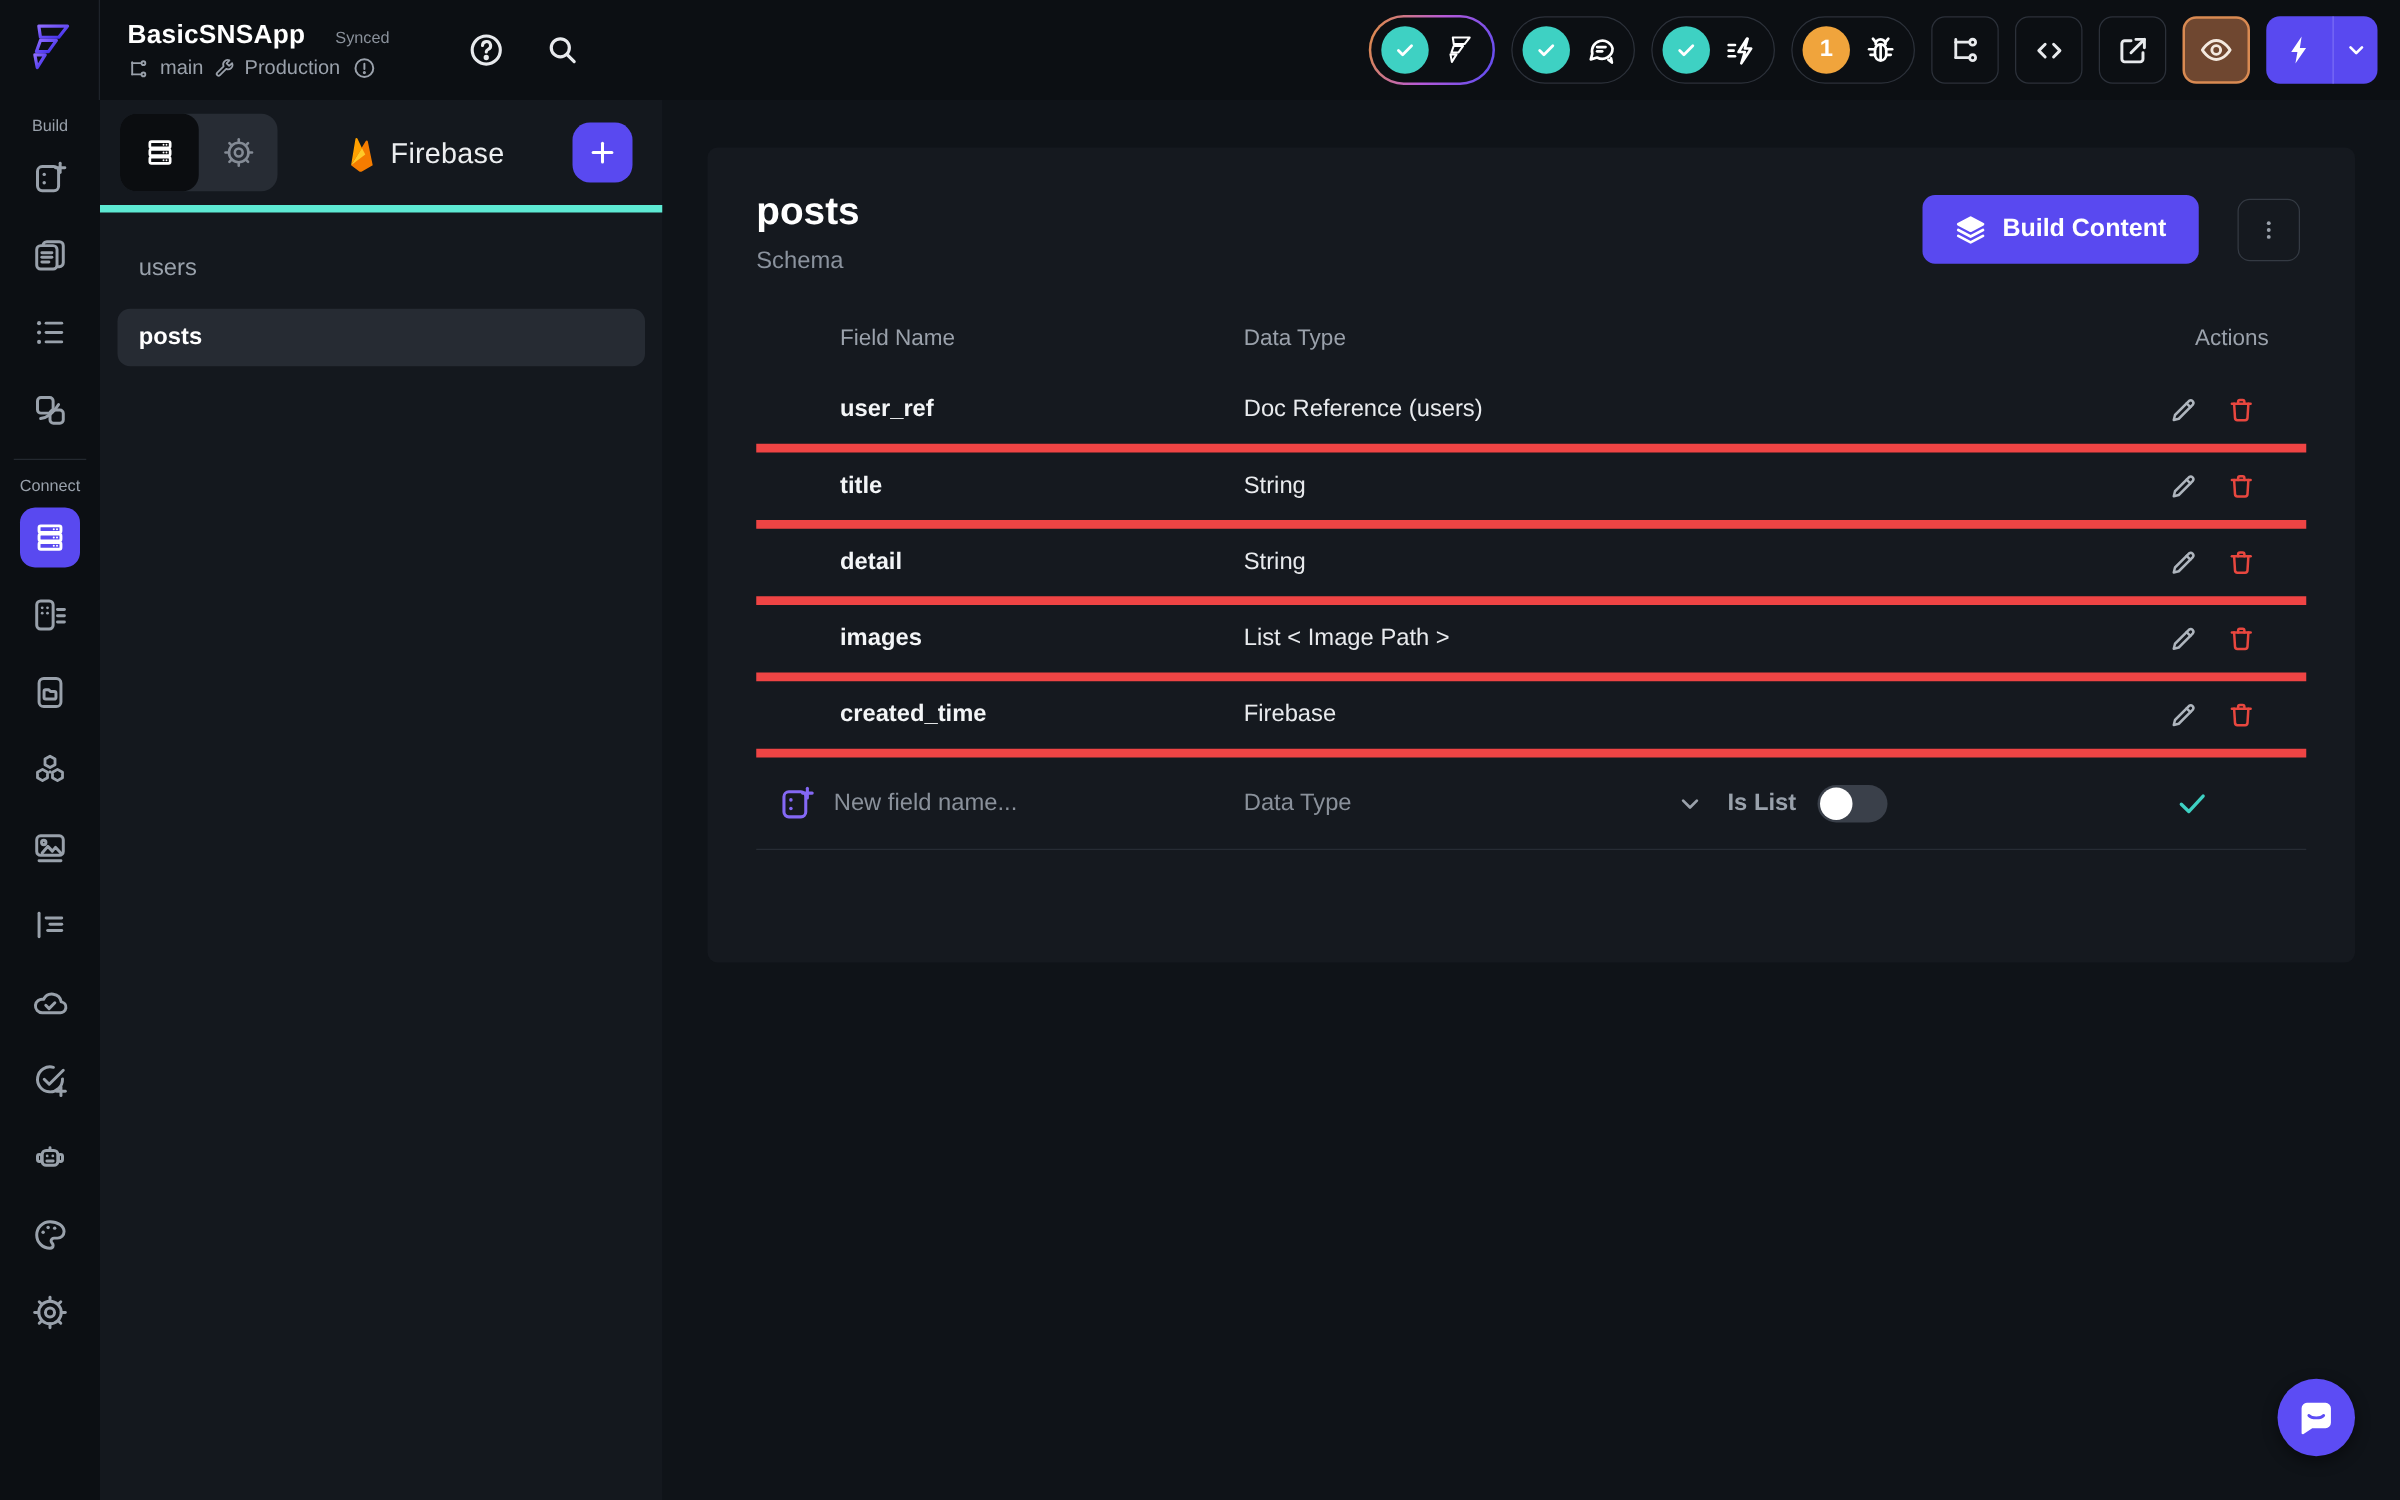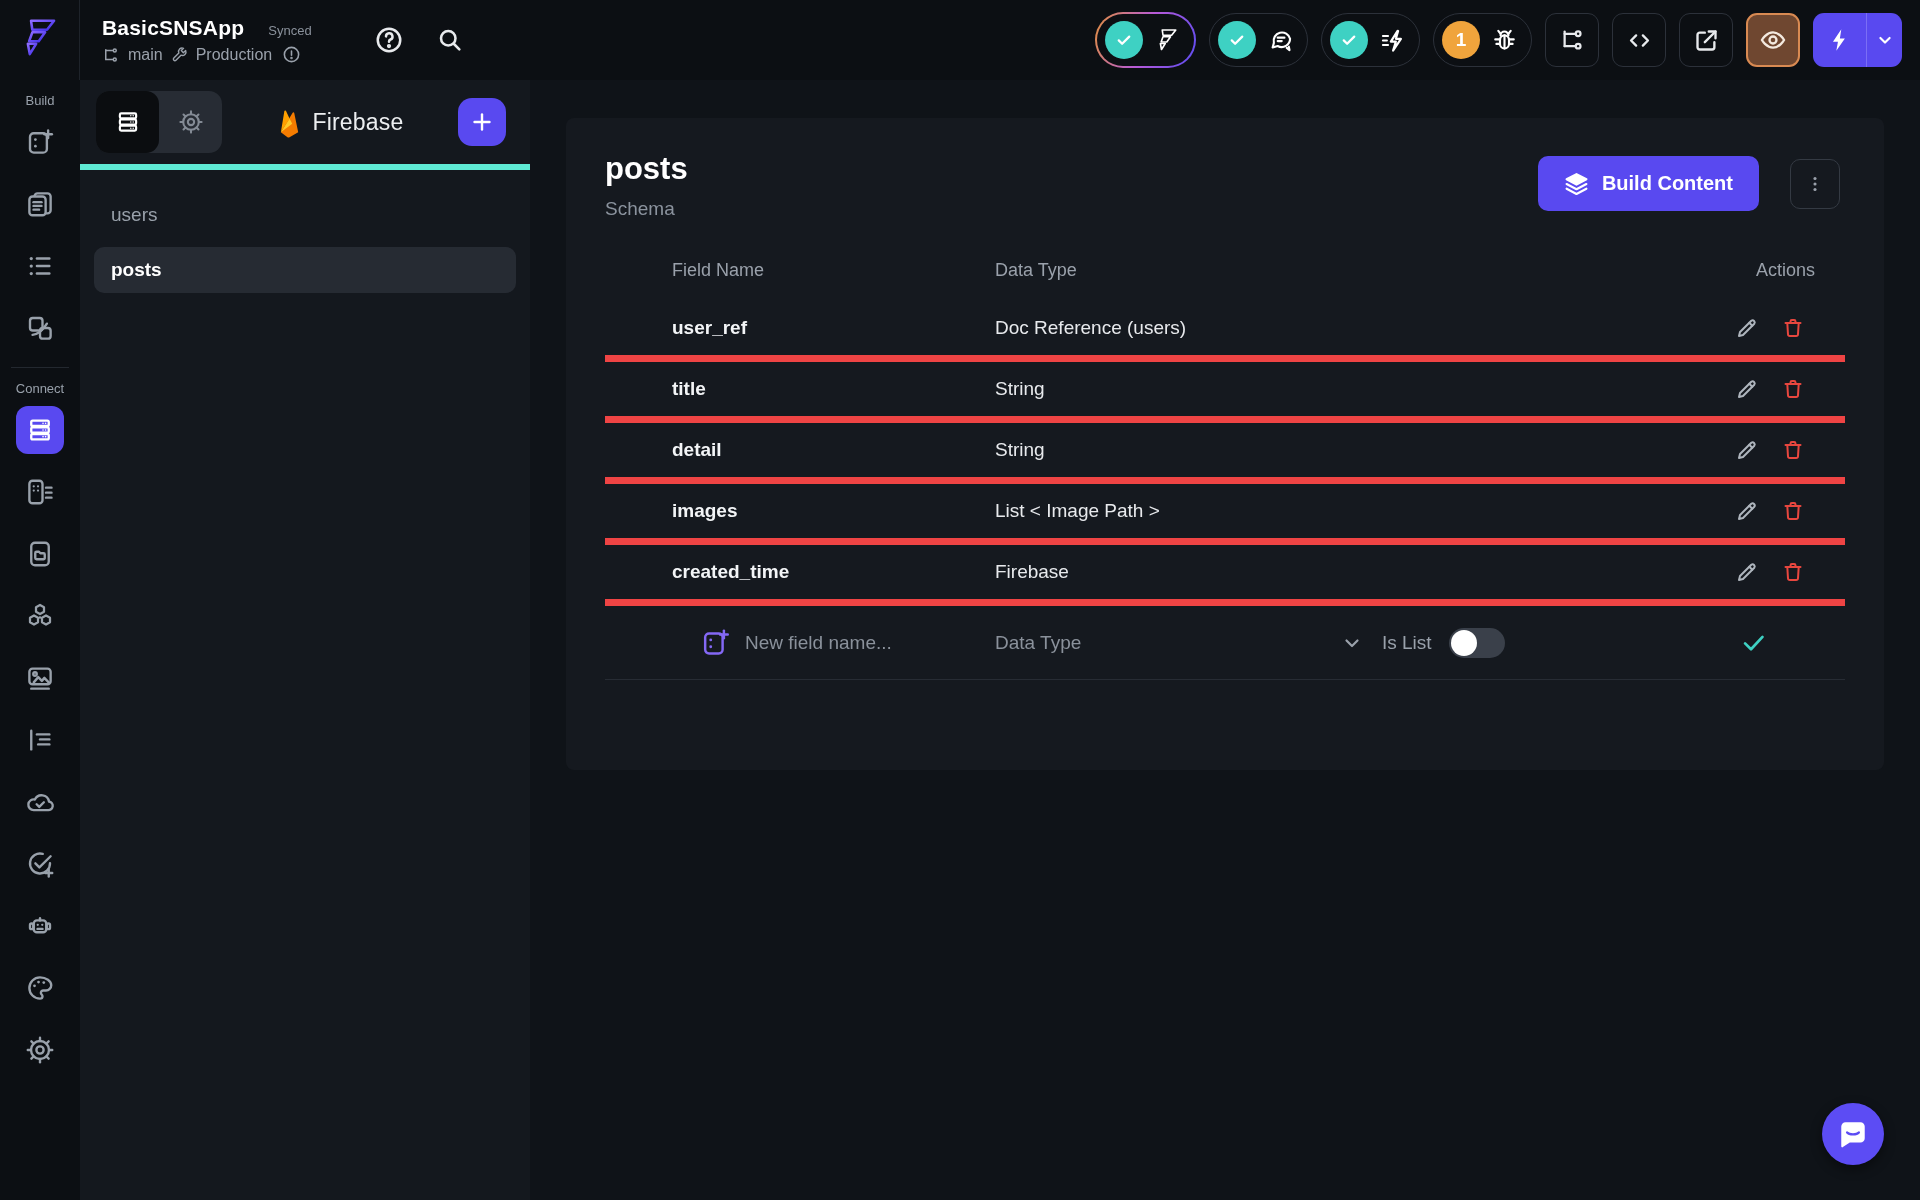--- a/index.html
+++ b/index.html
@@ -76,27 +76,27 @@
   .thead .c3 { text-align:right; padding-right:30px; }
   .trow { display:grid; grid-template-columns:390px 1fr 130px; align-items:center; height:61px; border-bottom:7px solid #ef4444; font-size:19px; }
   .cell-field { padding-left:67px; font-weight:bold; color:#f3f5f7; }
   .cell-type { color:#e8eaed; }
   .cell-actions { display:flex; justify-content:flex-end; align-items:center; gap:22px; padding-right:40px; }
   .icon-btn { background:none; border:none; padding:0; cursor:pointer; display:flex; }
   .pencil { color:#aeb5bd; }
   .trash { color:#e8473f; }
 
   .new-field-row { display:grid; grid-template-columns:390px 373px 1fr; align-items:center; height:74px; border-bottom:1px solid #272c34; }
-  .nf-left { display:flex; align-items:center; gap:14px; padding-left:17px;justify-content:flex-end; }
+  .nf-left { display:flex; align-items:center; gap:14px; padding-left:17px; }
   .nf-input { background:none; border:none; outline:none; font-size:19px; color:#e8eaed; font-family:inherit; width:250px; }
   .nf-input::placeholder { color:#8a919b; }
   .nf-select { display:flex; align-items:center; justify-content:space-between; color:#8a919b; font-size:19px; padding-right:4px; cursor:pointer; }
   .nf-select .chev { color:#9aa1ab; }
   .nf-right { display:flex; align-items:center; }
-  .is-list-label { font-size:19px; font-weight:normal; color:#99a1ab; margin-left:14px; margin-right:17px; }
+  .is-list-label { font-size:19px; font-weight:bold; color:#99a1ab; margin-left:14px; margin-right:17px; }
   .toggle { width:56px; height:30px; border-radius:16px; background:#3a404a; position:relative; cursor:pointer; flex:none; }
   .toggle .knob { width:26px; height:26px; border-radius:50%; background:#fff; position:absolute; left:2px; top:2px; }
   .nf-confirm { margin-left:auto; margin-right:78px; color:#3ed1c3; }
 
   
   .chat-fab { position:absolute; right:36px; bottom:35px; width:62px; height:62px; border-radius:50%; background:#5c4cf4; border:none; display:flex; align-items:center; justify-content:center; cursor:pointer; box-shadow:0 4px 12px rgba(0,0,0,.45); }
 </style>
 </head>
 <body>
 

